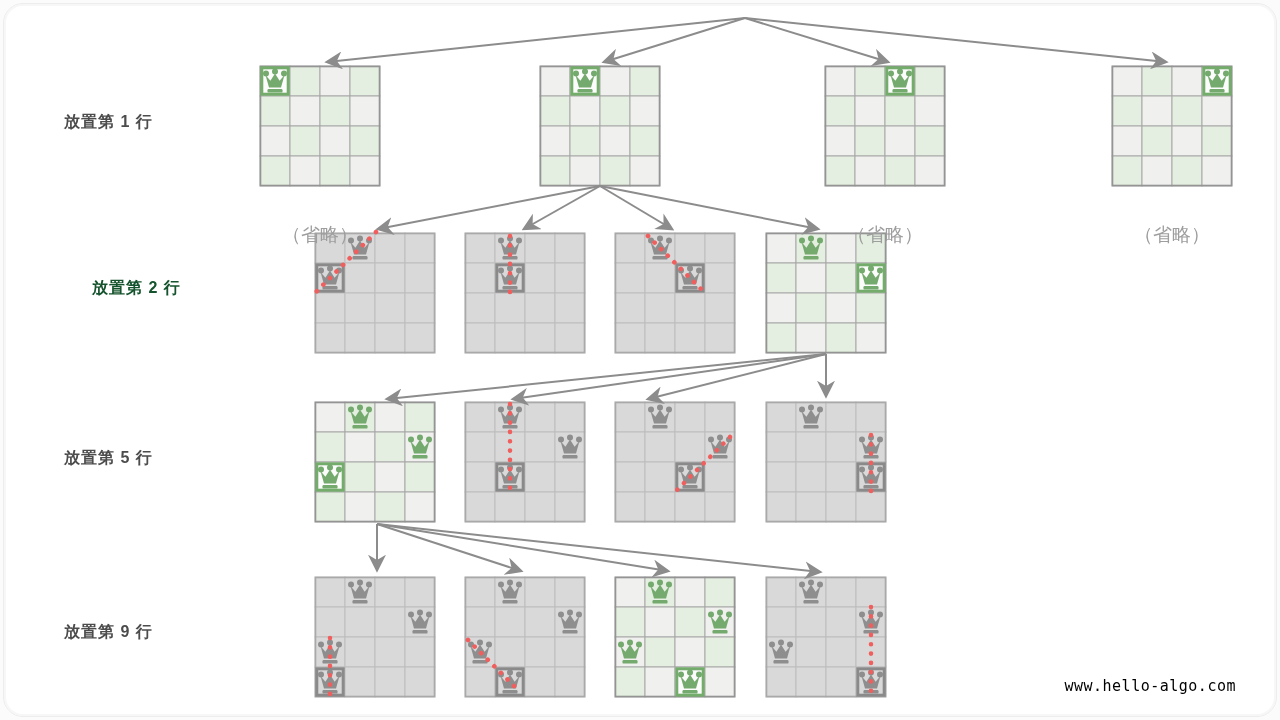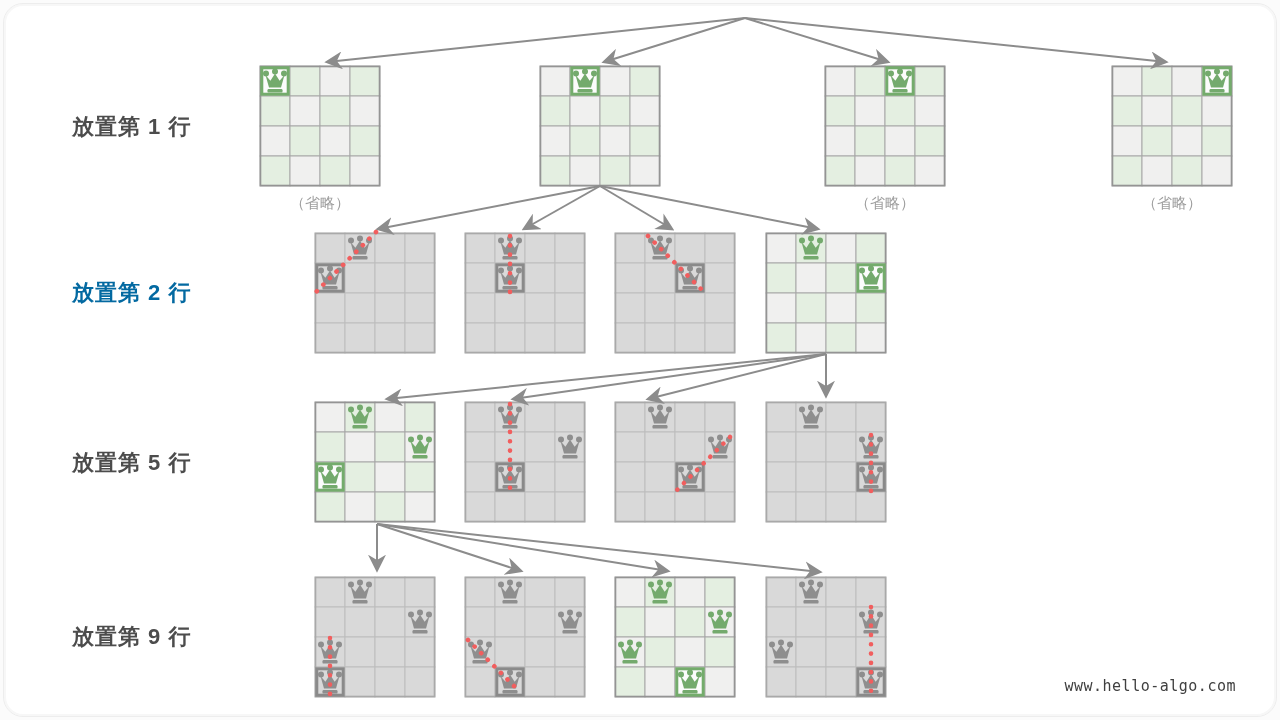--- a/index.html
+++ b/index.html
@@ -7,27 +7,27 @@
     width:1280px;height:720px;position:relative;overflow:hidden;
     background:#fbfbfb;
     font-family:"Liberation Sans","DejaVu Sans",sans-serif;
   }
   .card{
     position:absolute;inset:3px;background:#ffffff;border-radius:20px;
     border:1px solid #ededed;box-shadow:inset 0 0 0 2px #f7f7f7;
   }
   #canvas{position:absolute;left:0;top:0;}
   .row-label{
-    position:absolute;left:72px;width:150px;
-    font-size:22px;font-weight:bold;color:#4c4c4c;
+    position:absolute;left:64px;width:150px;
+    font-size:16px;font-weight:bold;color:#4c4c4c;
     letter-spacing:1px;white-space:pre;
   }
   .caption{
     position:absolute;width:160px;text-align:center;
-    font-size:15px;color:#9e9e9e;
+    font-size:19px;color:#9e9e9e;margin-top:28px;
   }
   .watermark{
     position:absolute;right:44px;top:677px;
     font-family:"DejaVu Sans Mono","Liberation Mono",monospace;
     font-size:15px;color:#cdcdcd;letter-spacing:0.5px;
   }
 </style>
 </head>
 <body>
 
@@ -660,21 +660,21 @@
     <line x1="826" y1="354" x2="513" y2="399" stroke="#8c8c8c" stroke-width="2" marker-end="url(#ah)"></line>
     <line x1="826" y1="354" x2="648" y2="399" stroke="#8c8c8c" stroke-width="2" marker-end="url(#ah)"></line>
     <line x1="826" y1="354" x2="826" y2="396" stroke="#8c8c8c" stroke-width="2" marker-end="url(#ah)"></line>
     <line x1="377" y1="524" x2="377" y2="570" stroke="#8c8c8c" stroke-width="2" marker-end="url(#ah)"></line>
     <line x1="377" y1="524" x2="521" y2="571" stroke="#8c8c8c" stroke-width="2" marker-end="url(#ah)"></line>
     <line x1="377" y1="524" x2="668" y2="571" stroke="#8c8c8c" stroke-width="2" marker-end="url(#ah)"></line>
     <line x1="377" y1="524" x2="820" y2="572" stroke="#8c8c8c" stroke-width="2" marker-end="url(#ah)"></line>
   </svg>
 
 <div class="row-label" style="top: 112px; color: rgb(76, 76, 76);">放置第 1 行</div>
-<div class="row-label" style="top: 278px; color: #0369a1;">放置第 2 行</div>
+<div class="row-label" style="top: 278px; color: #14532d; margin-left: 28px;">放置第 2 行</div>
 <div class="row-label" style="top: 448px; color: rgb(76, 76, 76);">放置第 5 行</div>
 <div class="row-label" style="top: 622px; color: rgb(76, 76, 76);">放置第 9 行</div>
 
 <div class="caption" style="left: 240px; top: 194px; color: rgb(158, 158, 158);">（省略）</div>
 <div class="caption" style="left: 805px; top: 194px; color: rgb(158, 158, 158);">（省略）</div>
 <div class="caption" style="left: 1092px; top: 194px; color: rgb(158, 158, 158);">（省略）</div>
 
-<div class="watermark" style="color: #404040;">www.hello-algo.com</div>
+<div class="watermark" style="color: #000000;">www.hello-algo.com</div>
 
 </body></html>

